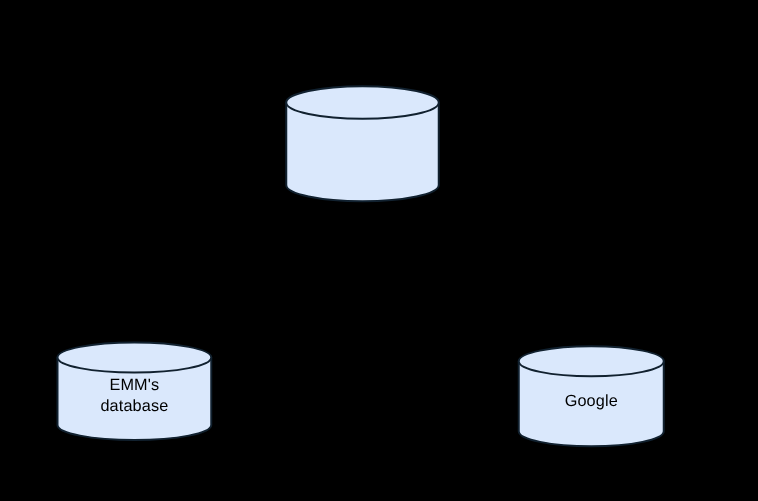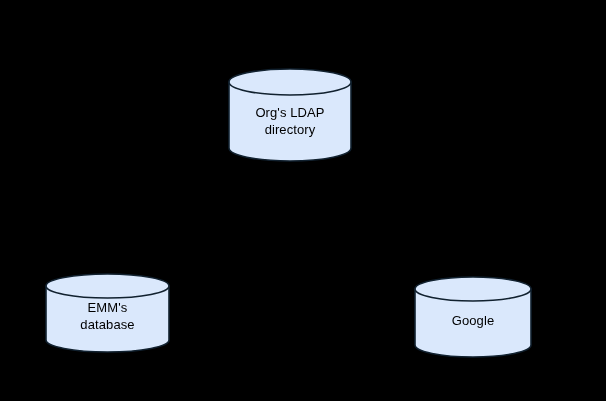--- a/index.html
+++ b/index.html
@@ -53,22 +53,20 @@
 </head>
 <body>
 
 <div id="canvas">
 
   <div class="cylinder" id="cyl-ldap">
     <svg class="cyl-svg" viewBox="0 0 124 94" preserveAspectRatio="none">
       <path d="M 1 14 L 1 80 A 61 13 0 0 0 123 80 L 123 14 Z" fill="#dae8fc" stroke="#11212f" stroke-width="1.6" stroke-linejoin="round"></path>
       <ellipse cx="62" cy="14" rx="61" ry="13" fill="#dae8fc" stroke="#11212f" stroke-width="1.6"></ellipse>
     </svg>
-    <div class="cyl-label" id="label-ldap">Org's LDAP
-directory</div>
   </div>
 
   <div class="cylinder" id="cyl-google">
     <svg class="cyl-svg" viewBox="0 0 118 82" preserveAspectRatio="none">
       <path d="M 1 13 L 1 69 A 58 12 0 0 0 117 69 L 117 13 Z" fill="#dae8fc" stroke="#11212f" stroke-width="1.6" stroke-linejoin="round"></path>
       <ellipse cx="59" cy="13" rx="58" ry="12" fill="#dae8fc" stroke="#11212f" stroke-width="1.6"></ellipse>
     </svg>
     <div class="cyl-label" id="label-google">Google</div>
   </div>
 

